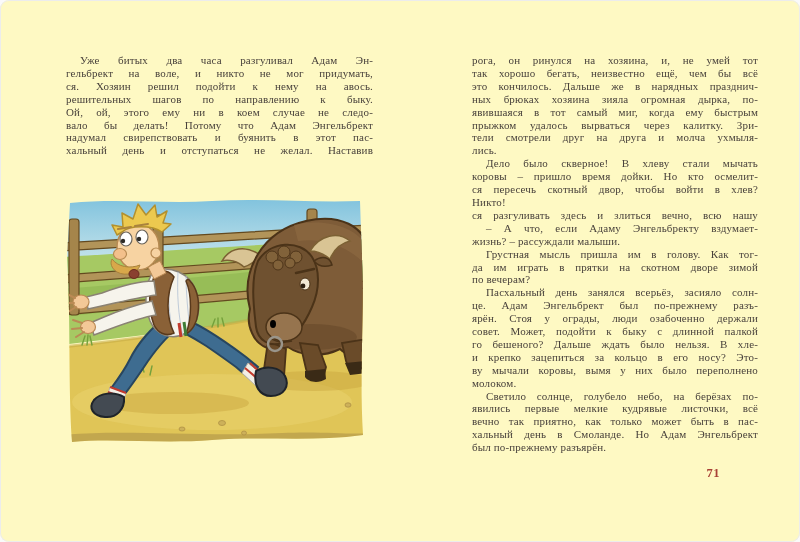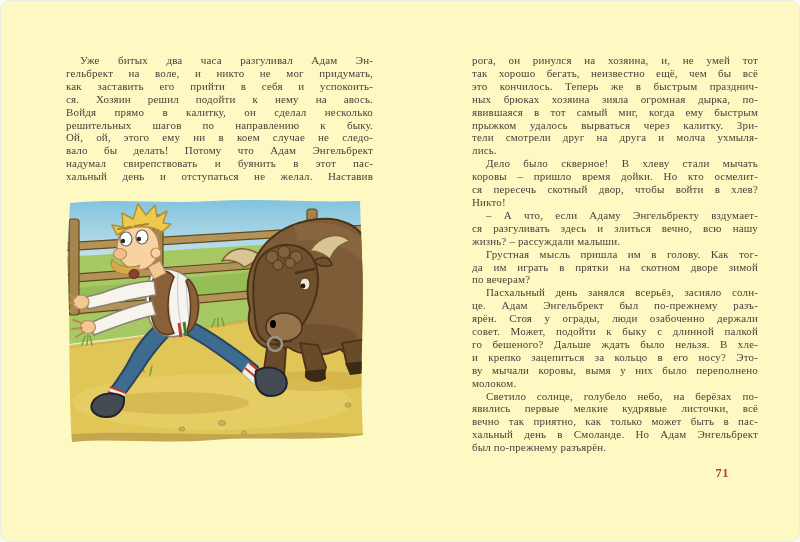--- a/index.html
+++ b/index.html
@@ -20,41 +20,39 @@
     color:var(--text-color, #49423c);
     font-size:11px; line-height:12.9px;
     letter-spacing:0.15px;
   }
   #left-text  { left:66px;  width:307px; }
   #right-text { left:472px; width:286px; }
   .tline { text-align:justify; text-align-last:justify; }
   .tline.end { text-align-last:left; }
   .tline.ind { text-indent:14px; }
   .pagenum {
-    position:absolute; top:466px; right:71px;
+    position:absolute; top:466px; right:80px;
     color:var(--pagenum-color, #a84136);
     font-size:12.5px; font-weight:bold; letter-spacing:0.5px;
   }
   .illus {
     position:absolute; left:62px; top:197px;
     width:305px; height:253px;
   }
 </style>
 </head>
 <body>
 
 <div class="spread">
 
   <div>
     <div id="left-text" class="textcol">
         <div class="tline ind">Уже битых два часа разгуливал Адам Эн-</div>
         <div class="tline">гельбрект на воле, и никто не мог придумать,</div>
-        <div class="tline">как заставить его прийти в себя и успокоить-</div>
         <div class="tline">ся. Хозяин решил подойти к нему на авось.</div>
-        <div class="tline">Войдя прямо в калитку, он сделал несколько</div>
         <div class="tline">решительных шагов по направлению к быку.</div>
         <div class="tline">Ой, ой, этого ему ни в коем случае не следо-</div>
         <div class="tline">вало бы делать! Потому что Адам Энгельбрект</div>
         <div class="tline">надумал свирепствовать и буянить в этот пас-</div>
         <div class="tline">хальный день и отступаться не желал. Наставив</div>
       </div>
 
     <div class="illus">
       <svg viewBox="0 0 305 253" width="305" height="253">
         <defs>
@@ -185,32 +183,32 @@
           </g>
         </g>
       </svg>
     </div>
   </div>
 
   <div>
     <div id="right-text" class="textcol">
         <div class="tline">рога, он ринулся на хозяина, и, не умей тот</div>
         <div class="tline">так хорошо бегать, неизвестно ещё, чем бы всё</div>
-        <div class="tline">это кончилось. Теперь же в быстрым празднич-</div>
+        <div class="tline">это кончилось. Дальше же в нарядных празднич-</div>
         <div class="tline">ных брюках хозяина зияла огромная дырка, по-</div>
         <div class="tline">явившаяся в тот самый миг, когда ему быстрым</div>
         <div class="tline">прыжком удалось вырваться через калитку. Зри-</div>
         <div class="tline">тели смотрели друг на друга и молча ухмыля-</div>
         <div class="tline end">лись.</div>
         <div class="tline ind">Дело было скверное! В хлеву стали мычать</div>
         <div class="tline">коровы – пришло время дойки. Но кто осмелит-</div>
         <div class="tline">ся пересечь скотный двор, чтобы войти в хлев?</div>
         <div class="tline end">Никто!</div>
+        <div class="tline">ся разгуливать здесь и злиться вечно, всю нашу</div>
         <div class="tline ind">– А что, если Адаму Энгельбректу вздумает-</div>
-        <div class="tline">ся разгуливать здесь и злиться вечно, всю нашу</div>
         <div class="tline end">жизнь? – рассуждали малыши.</div>
         <div class="tline ind">Грустная мысль пришла им в голову. Как тог-</div>
         <div class="tline">да им играть в прятки на скотном дворе зимой</div>
         <div class="tline end">по вечерам?</div>
         <div class="tline ind">Пасхальный день занялся всерьёз, засияло солн-</div>
         <div class="tline">це. Адам Энгельбрект был по-прежнему разъ-</div>
         <div class="tline">ярён. Стоя у ограды, люди озабоченно держали</div>
         <div class="tline">совет. Может, подойти к быку с длинной палкой</div>
         <div class="tline">го бешеного? Дальше ждать было нельзя. В хле-</div>
         <div class="tline">и крепко зацепиться за кольцо в его носу? Это-</div>

